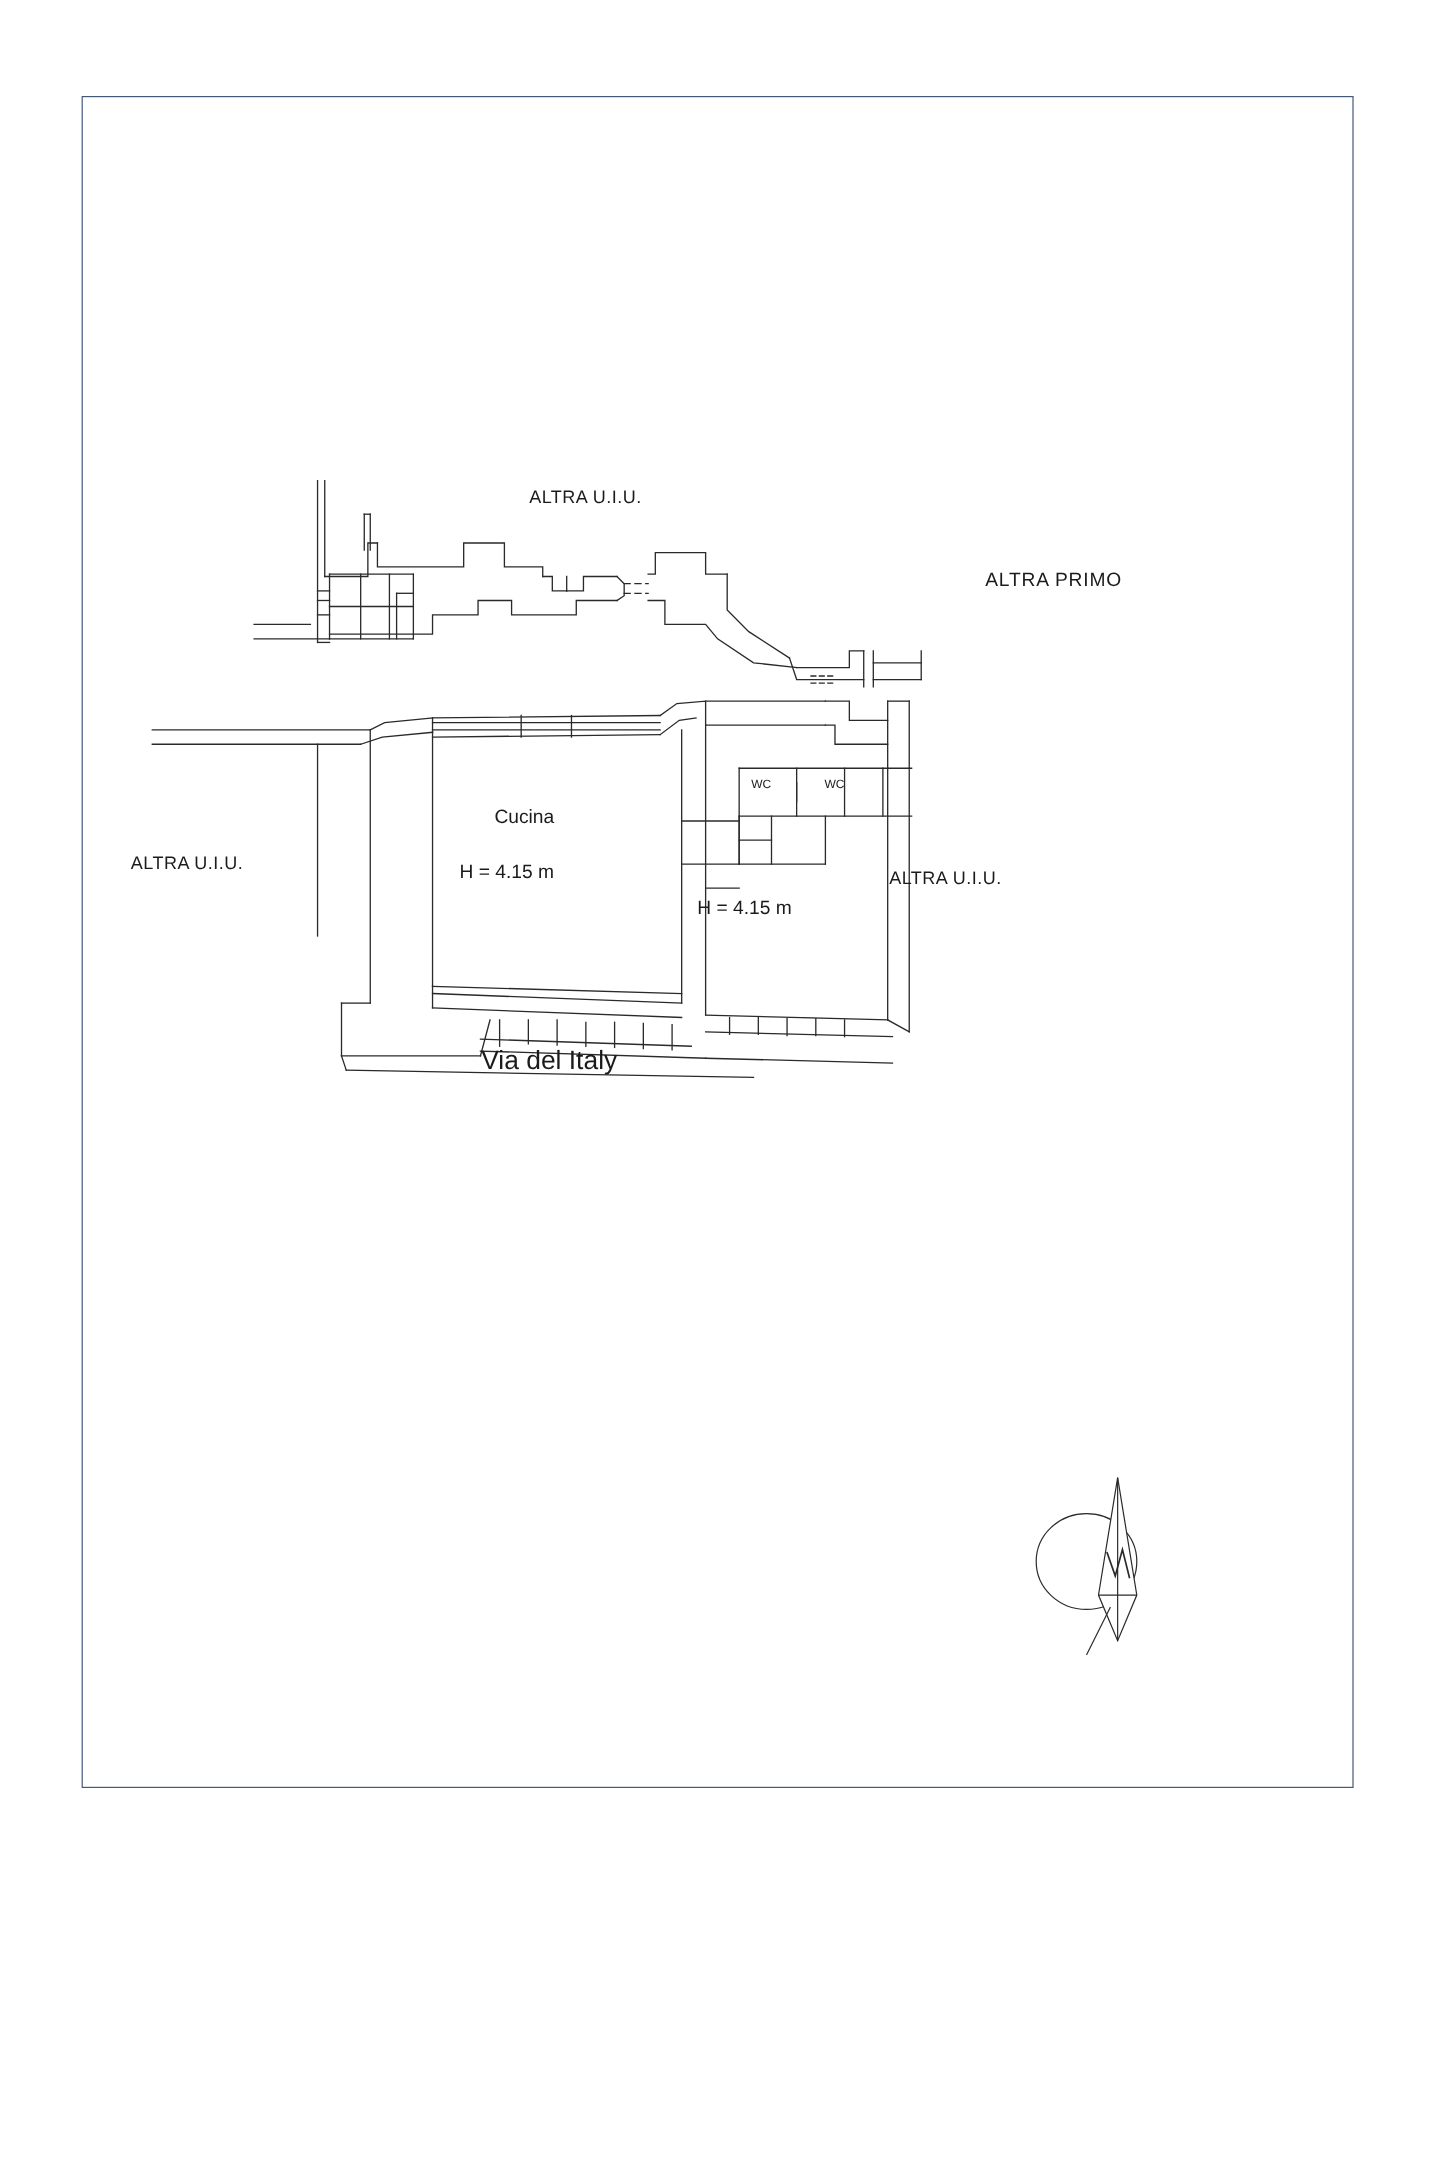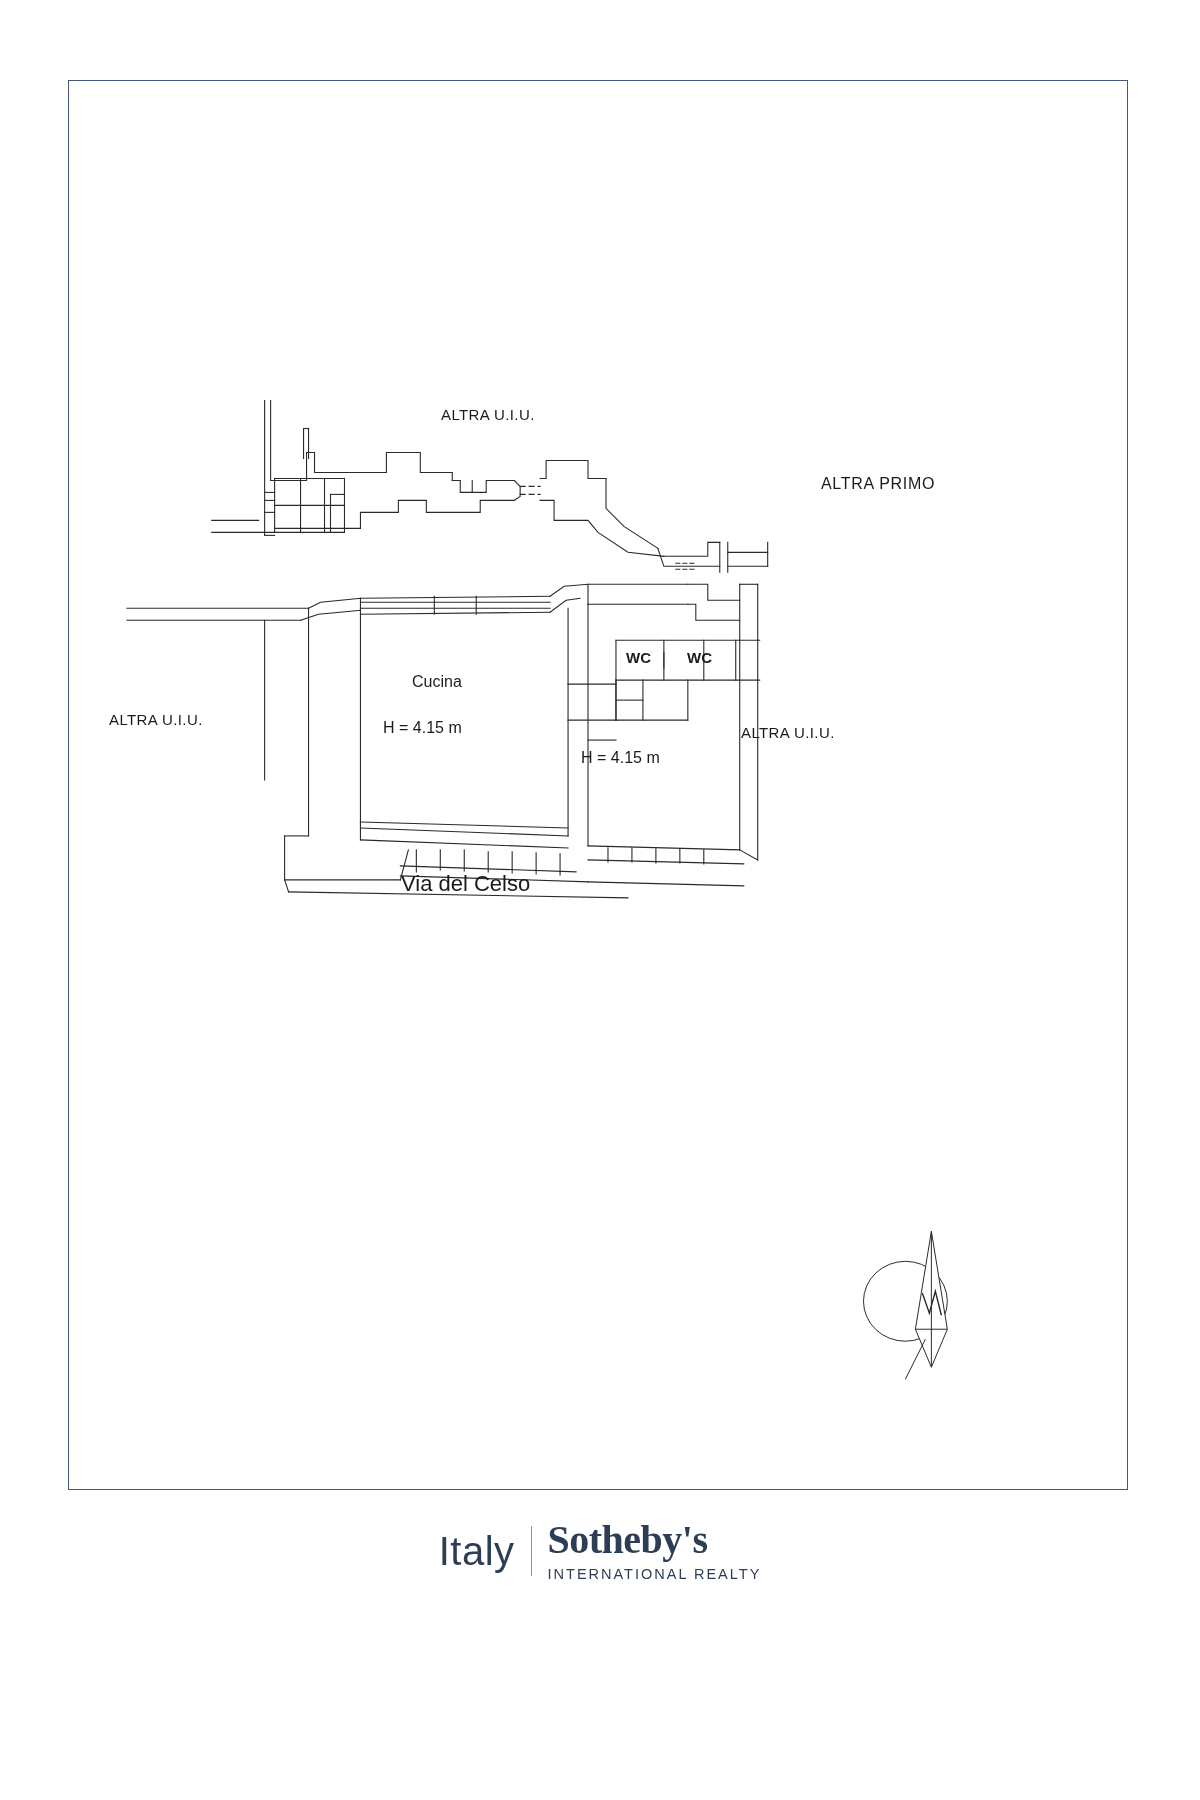--- a/index.html
+++ b/index.html
@@ -63,22 +63,22 @@
     letter-spacing: 0.7px;
     font-weight: 400;
   }
   .lbl-room {
     font-size: 16px;
   }
   .lbl-h {
     font-size: 16px;
   }
   .lbl-wc {
-    font-size: 15px;
-    font-weight: bold;
+    font-size: 10px;
+    font-weight: normal;
   }
   .lbl-street {
     font-size: 22px;
   }
 
   
   #footer {
     position: absolute;
     left: 0;
     top: 1510px;
@@ -291,28 +291,18 @@
     <div class="plan-label lbl-room" style="left:343px; top:592px;">Cucina</div>
 
     <div class="plan-label lbl-h" style="left:314px; top:638px;">H = 4.15 m</div>
 
     <div class="plan-label lbl-h" style="left:512px; top:668px;">H = 4.15 m</div>
 
     <div class="plan-label lbl-wc" style="left:557px; top:568px;">WC</div>
 
     <div class="plan-label lbl-wc" style="left:618px; top:568px;">WC</div>
 
-    <div class="plan-label lbl-street" style="left:332px; top:790px;">Via del Celso</div>
+    <div class="plan-label lbl-street" style="left:332px; top:790px;">Via del Italy</div>
 
   </div>
 
-  <div id="footer">
-    <div id="brand">
-      <div id="brand-italy">Italy</div>
-      <div id="brand-divider"></div>
-      <div id="brand-right">
-        <div id="brand-sothebys">Sotheby's</div>
-        <div id="brand-intl">INTERNATIONAL REALTY</div>
-      </div>
-    </div>
-  </div>
 
 </div>
 
 </body></html>

